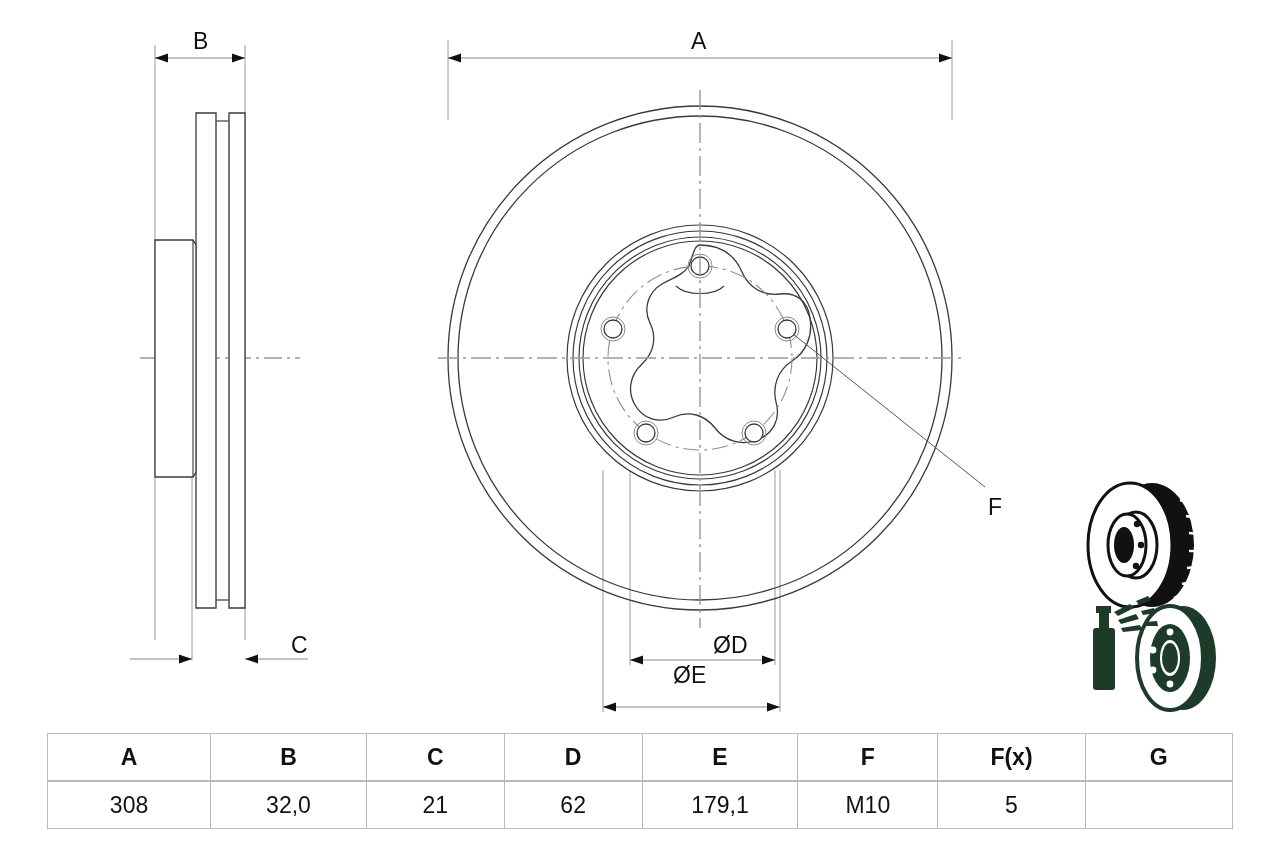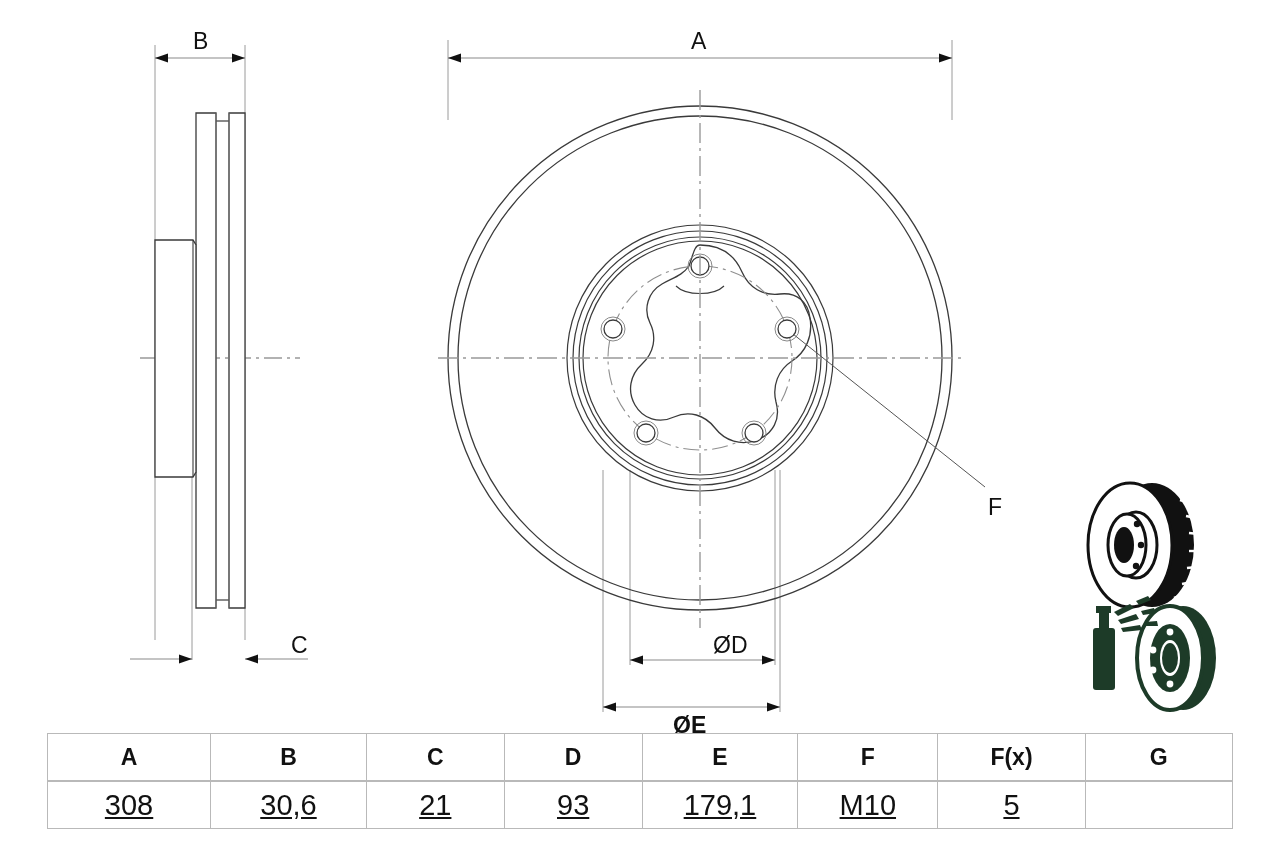--- a/index.html
+++ b/index.html
@@ -13,21 +13,21 @@
             font-family:"Liberation Sans",sans-serif;white-space:nowrap;}
 
   
   .spec-table{position:absolute;left:47px;top:733px;width:1186px;
               border-collapse:collapse;table-layout:fixed;}
   .spec-table th,.spec-table td{
      border:1px solid #b9b9b9;text-align:center;
      font-family:"Liberation Sans",sans-serif;color:#111;
      padding:0;height:46px;vertical-align:middle;}
   .spec-table th{font-size:23px;font-weight:bold;}
-  .spec-table td{font-size:29px;font-weight:normal;text-decoration:underline;}
+  .spec-table td{font-size:23px;font-weight:normal;}
   .spec-table tr.head th{border-bottom:2px solid #b9b9b9;}
 </style>
 </head>
 <body>
 
 <div class="stage">
 
   <svg class="draw" viewBox="0 0 1280 853">
     <defs>
       <marker id="arrIn" markerWidth="14" markerHeight="10" refX="13" refY="5" orient="auto" markerUnits="userSpaceOnUse">
@@ -243,21 +243,21 @@
         <polygon points="1145,622 1157,621 1158,626 1146,626"></polygon>
       </g>
     </g>
 
   </svg>
 
   <div class="dimlabel" style="left:193px;top:28px;">B</div>
   <div class="dimlabel" style="left:291px;top:632px;">C</div>
   <div class="dimlabel" style="left:691px;top:28px;">A</div>
   <div class="dimlabel" style="left:673px;top:632px;margin-left:40px;">ØD</div>
-  <div class="dimlabel" style="left:673px;top:712px;font-weight:bold;">ØE</div>
+  <div class="dimlabel" style="left:673px;top:662px;">ØE</div>
   <div class="dimlabel" style="left:988px;top:494px;">F</div>
 
   <table class="spec-table">
     <colgroup>
       <col style="width:155px">
         <col style="width:148px">
         <col style="width:131px">
       <col style="width:131px">
         <col style="width:148px">
         <col style="width:133px">
@@ -272,23 +272,23 @@
         <th>D</th>
         <th>E</th>
         <th>F</th>
         <th>F(x)</th>
         <th>G</th>
       </tr>
     </thead>
     <tbody>
       <tr>
         <td>308</td>
-        <td>30,6</td>
+        <td>32,0</td>
         <td>21</td>
-        <td>93</td>
+        <td>62</td>
         <td>179,1</td>
         <td>M10</td>
         <td>5</td>
         <td></td>
       </tr>
     </tbody>
   </table>
 
 </div>
 

